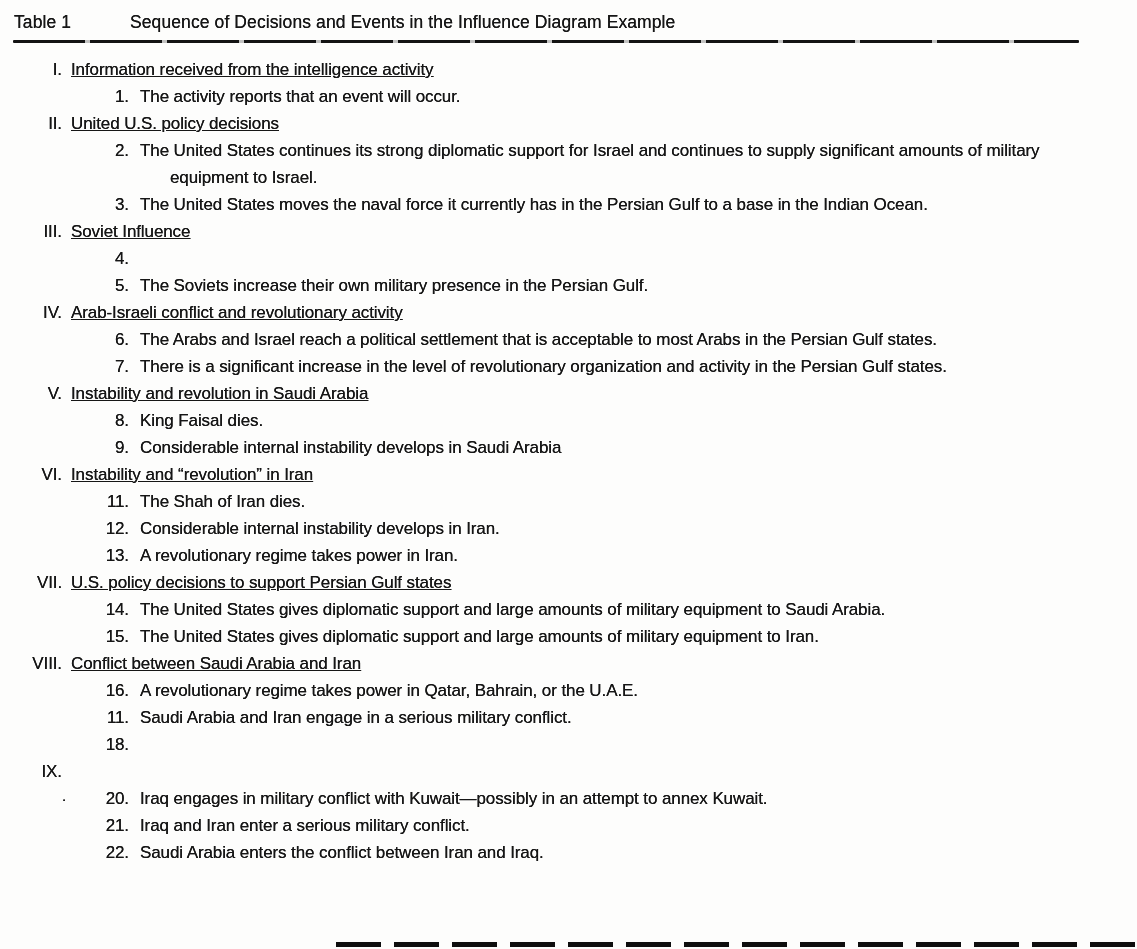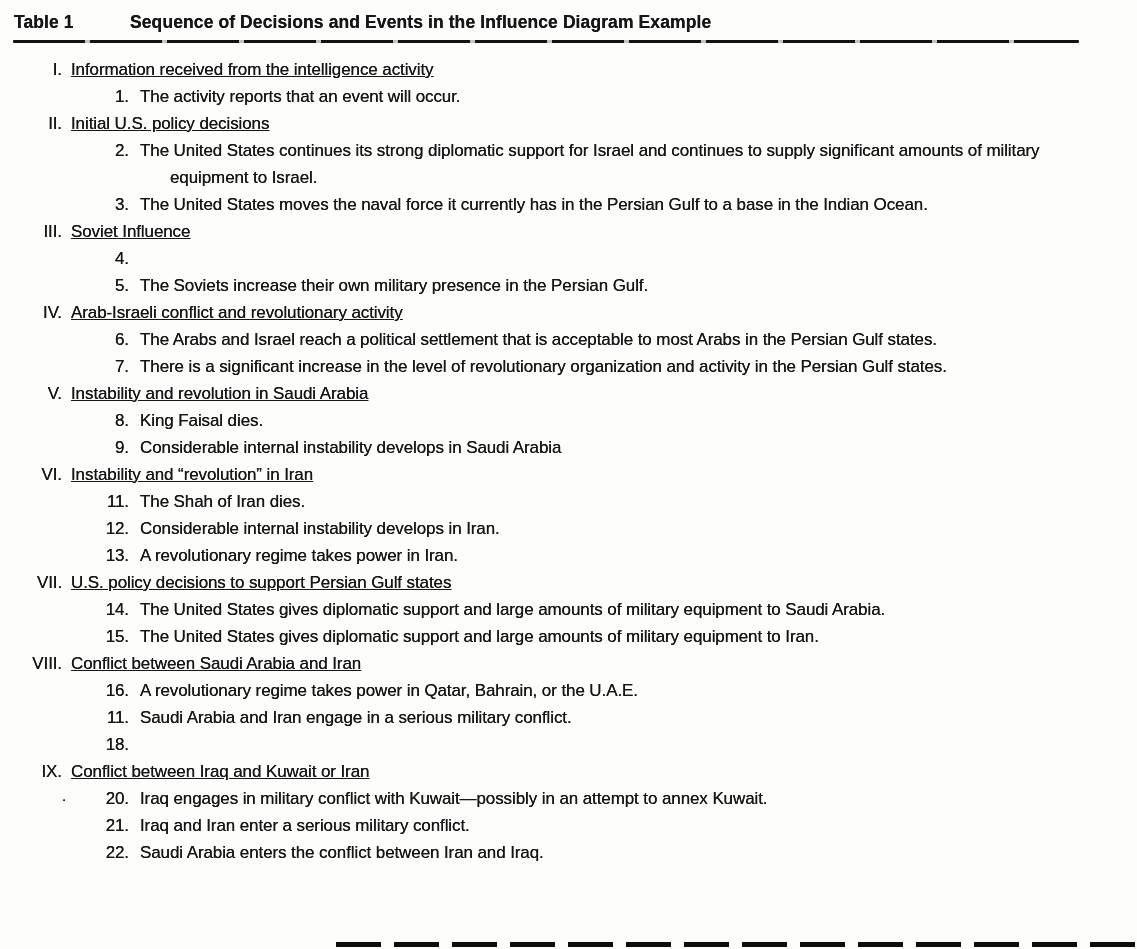--- a/index.html
+++ b/index.html
@@ -16,21 +16,21 @@
     overflow: hidden;
     -webkit-font-smoothing: antialiased;
   }
   .scan-text {
     text-shadow: 0 0 0.5px currentColor;
   }
   .header {
     display: flex;
     padding: 10px 0 0 14px;
     font-size: 17.5px;
-    font-weight: bold;
+    font-weight: normal;
     line-height: 24px;
     letter-spacing: 0.1px;
   }
   .table-label {
     width: 116px;
     flex: none;
   }
   .title-rule {
     margin: 6px 58px 0 13px;
     height: 3px;
@@ -101,21 +101,21 @@
     <div class="row section-row">
       <span class="roman">I.</span>
       <span class="sec-heading">Information received from the intelligence activity</span>
     </div>
     <div class="row item-row">
       <span class="num">1.</span>
       <span class="item-text">The activity reports that an event will occur.</span>
     </div>
     <div class="row section-row">
       <span class="roman">II.</span>
-      <span class="sec-heading">Initial U.S. policy decisions</span>
+      <span class="sec-heading">United U.S. policy decisions</span>
     </div>
     <div class="row item-row">
       <span class="num">2.</span>
       <span class="item-text">The United States continues its strong diplomatic support for Israel and continues to supply significant amounts of military equipment to Israel.</span>
     </div>
     <div class="row item-row">
       <span class="num">3.</span>
       <span class="item-text">The United States moves the naval force it currently has in the Persian Gulf to a base in the Indian Ocean.</span>
     </div>
     <div class="row section-row">
@@ -191,21 +191,20 @@
     </div>
     <div class="row item-row">
       <span class="num">11.</span>
       <span class="item-text">Saudi Arabia and Iran engage in a serious military conflict.</span>
     </div>
     <div class="row item-row">
       <span class="num">18.</span>
     </div>
     <div class="row section-row">
       <span class="roman">IX.</span>
-      <span class="sec-heading">Conflict between Iraq and Kuwait or Iran</span>
     </div>
     <div class="row item-row">
       <span class="stray-dot">.</span>
       <span class="num">20.</span>
       <span class="item-text">Iraq engages in military conflict with Kuwait—possibly in an attempt to annex Kuwait.</span>
     </div>
     <div class="row item-row">
       <span class="num">21.</span>
       <span class="item-text">Iraq and Iran enter a serious military conflict.</span>
     </div>

